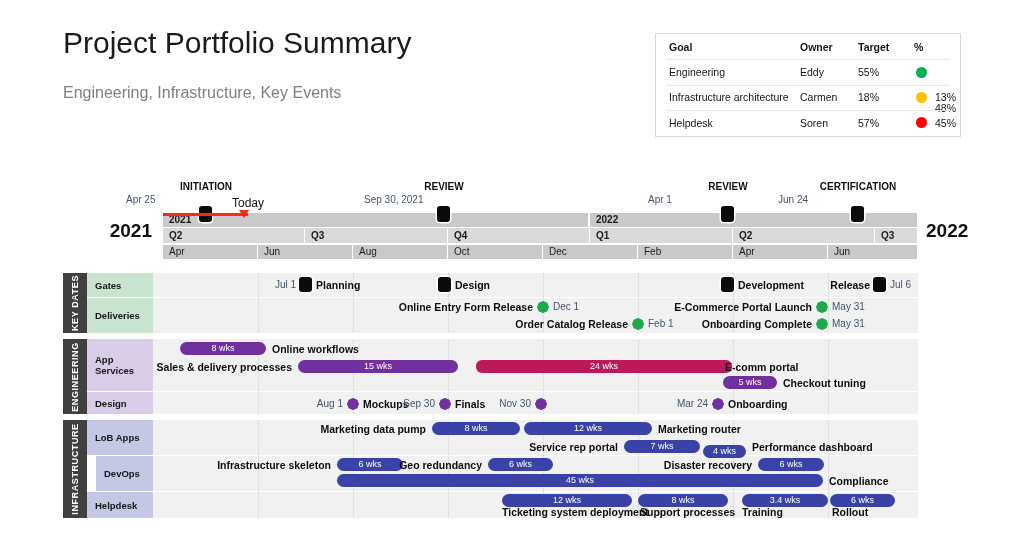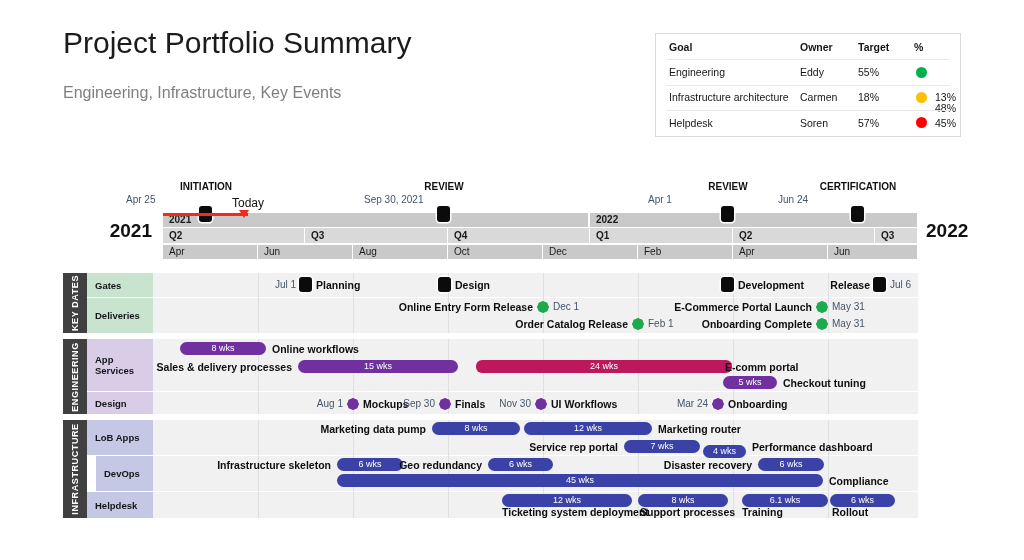--- a/index.html
+++ b/index.html
@@ -177,21 +177,20 @@
       <div class="bar" style="left: 723px; top: 376px; width: 54px; background: rgb(112, 48, 160);">5 wks</div>
       <div class="post t-label" style="left: 783px; top: 375px; width: 300px;">Checkout tuning</div>
       <div class="marker" style="left: 347px; top: 398px; --c: #7030a0;"></div>
       <div class="pre t-date" style="left: 43px; top: 396px; width: 300px;">Aug 1</div>
       <div class="post t-label" style="left: 363px; top: 396px; width: 300px;">Mockups</div>
       <div class="marker" style="left: 439px; top: 398px; --c: #7030a0;"></div>
       <div class="pre t-date" style="left: 135px; top: 396px; width: 300px;">Sep 30</div>
       <div class="post t-label" style="left: 455px; top: 396px; width: 300px;">Finals</div>
       <div class="marker" style="left: 535px; top: 398px; --c: #7030a0;"></div>
       <div class="pre t-date" style="left: 231px; top: 396px; width: 300px;">Nov 30</div>
-      <div class="post t-label" style="left: 551px; top: 396px; width: 300px;">UI Workflows</div>
       <div class="marker" style="left: 712px; top: 398px; --c: #7030a0;"></div>
       <div class="pre t-date" style="left: 408px; top: 396px; width: 300px;">Mar 24</div>
       <div class="post t-label" style="left: 728px; top: 396px; width: 300px;">Onboarding</div>
       <div class="seclabel" style="top: 420px; height: 98px;">
         <span>INFRASTRUCTURE</span>
       </div>
       <div class="rowlabel" style="top: 420px; height: 35px; background: rgb(196, 200, 228);">LoB Apps</div>
       <div class="rowbg" style="top: 420px; height: 35px;"></div>
       <div class="rowlabel" style="top: 456px; height: 35px; background: rgb(196, 200, 228); margin-left: 9px;">DevOps</div>
       <div class="rowbg" style="top: 456px; height: 35px;"></div>
@@ -215,20 +214,20 @@
       <div class="bar" style="left: 337px; top: 458px; width: 66px; background: rgb(58, 66, 168);">6 wks</div>
       <div class="pre t-label" style="left: 31px; top: 457px; width: 300px;">Infrastructure skeleton</div>
       <div class="bar" style="left: 488px; top: 458px; width: 65px; background: rgb(58, 66, 168);">6 wks</div>
       <div class="pre t-label" style="left: 182px; top: 457px; width: 300px;">Geo redundancy</div>
       <div class="bar" style="left: 758px; top: 458px; width: 66px; background: rgb(58, 66, 168);">6 wks</div>
       <div class="pre t-label" style="left: 452px; top: 457px; width: 300px;">Disaster recovery</div>
       <div class="bar" style="left: 337px; top: 474px; width: 486px; background: rgb(58, 66, 168);">45 wks</div>
       <div class="post t-label" style="left: 829px; top: 473px; width: 300px;">Compliance</div>
       <div class="bar" style="left: 502px; top: 494px; width: 130px; background: rgb(58, 66, 168);">12 wks</div>
       <div class="bar" style="left: 638px; top: 494px; width: 90px; background: rgb(58, 66, 168);">8 wks</div>
-      <div class="bar" style="left: 742px; top: 494px; width: 86px; background: rgb(58, 66, 168);">6.1 wks</div>
+      <div class="bar" style="left: 742px; top: 494px; width: 86px; background: rgb(58, 66, 168);">3.4 wks</div>
       <div class="bar" style="left: 830px; top: 494px; width: 65px; background: rgb(58, 66, 168);">6 wks</div>
       <div class="bartext" style="left: 502px; top: 504px;">Ticketing system deployment</div>
       <div class="bartext" style="left: 640px; top: 504px;">Support processes</div>
       <div class="bartext" style="left: 742px; top: 504px;">Training</div>
       <div class="bartext" style="left: 832px; top: 504px;">Rollout</div>
     </div>
 </div>
 
 </body></html>

